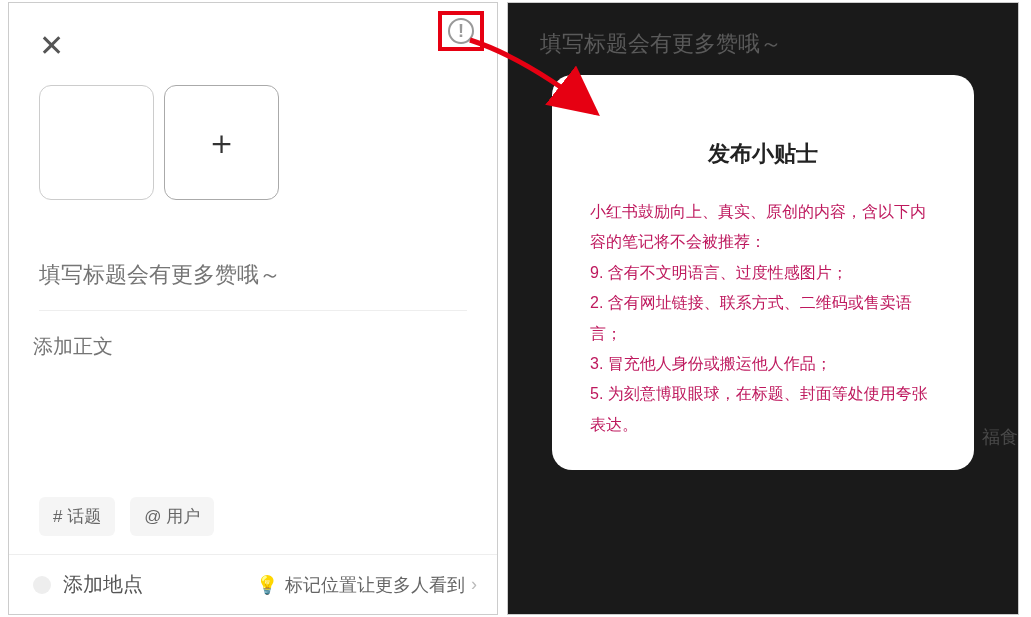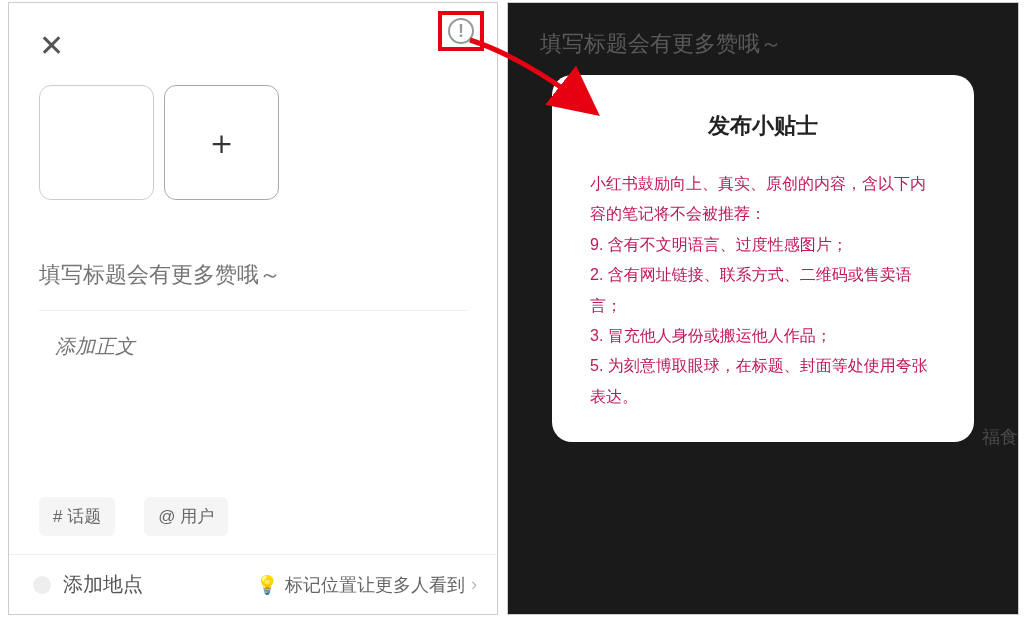--- a/index.html
+++ b/index.html
@@ -95,36 +95,35 @@
       color: #999;
       width: calc(100% - 60px);
       outline: none;
     }
     .divider-line {
       margin: 22px 30px 0 30px;
       border: none;
       border-top: 1px solid #eee;
     }
     .content-input {
-      margin: 22px 30px 0 46px;
+      margin: 22px 30px 0 24px;
       border: none;
       font-size: 20px;
       color: #888;
       width: calc(100% - 60px);
       outline: none;
       resize: none;
       font-family: inherit;
-      font-style: italic;
     }
     .tag-row {
       position: absolute;
       bottom: 78px;
       left: 30px;
       display: flex;
-      gap: 29px;
+      gap: 15px;
     }
     .chip {
       background: #f5f5f5;
       color: #666;
       font-size: 17px;
       padding: 8px 14px;
       border-radius: 6px;
       cursor: pointer;
     }
     .location-row {
@@ -182,20 +181,21 @@
       background: #fff;
       border-radius: 20px;
       padding: 36px 38px 30px 38px;
     }
     .modal-title {
       text-align: center;
       font-size: 22px;
       font-weight: 600;
       color: #222;
       margin-bottom: 28px;
+      margin-top: 28px;
     }
     .modal-body {
       font-size: 16px;
       color: #be185d;
       line-height: 1.9;
     }
     .modal-btn {
       display: block;
       margin: 28px auto 0 auto;
       background: #ff2442;

